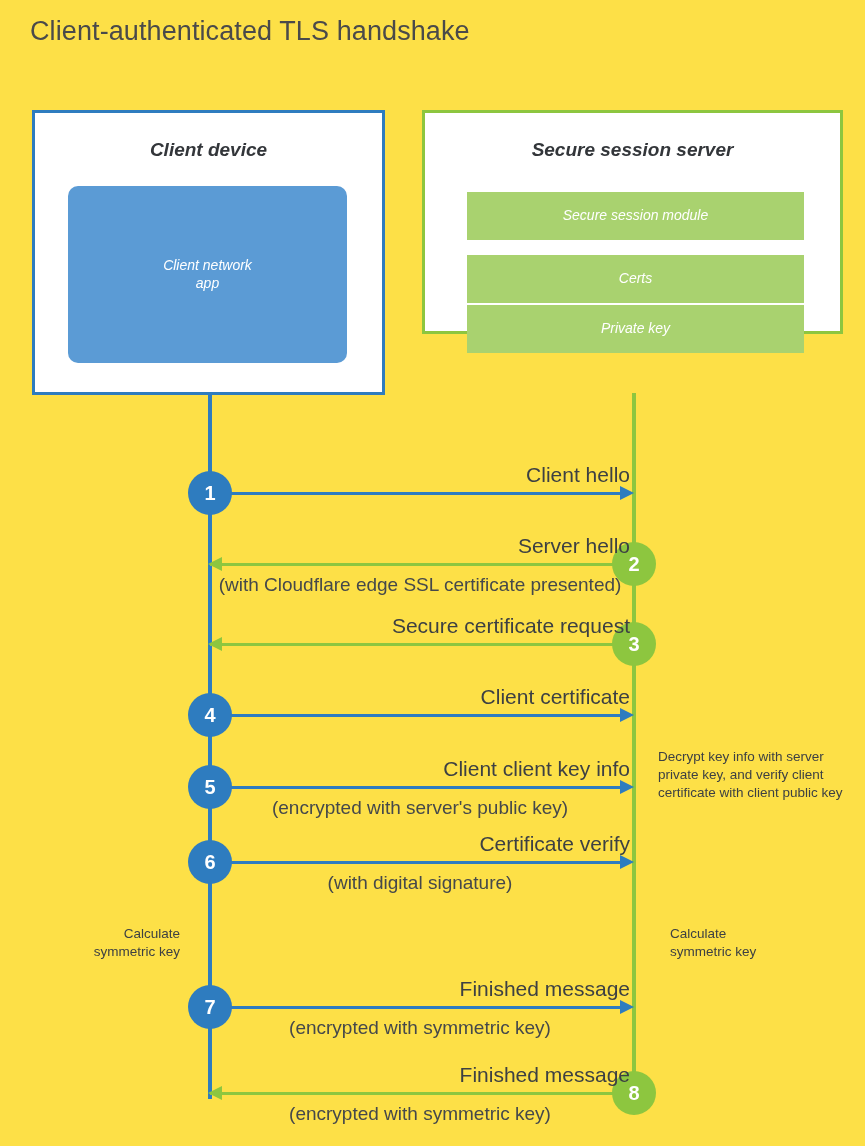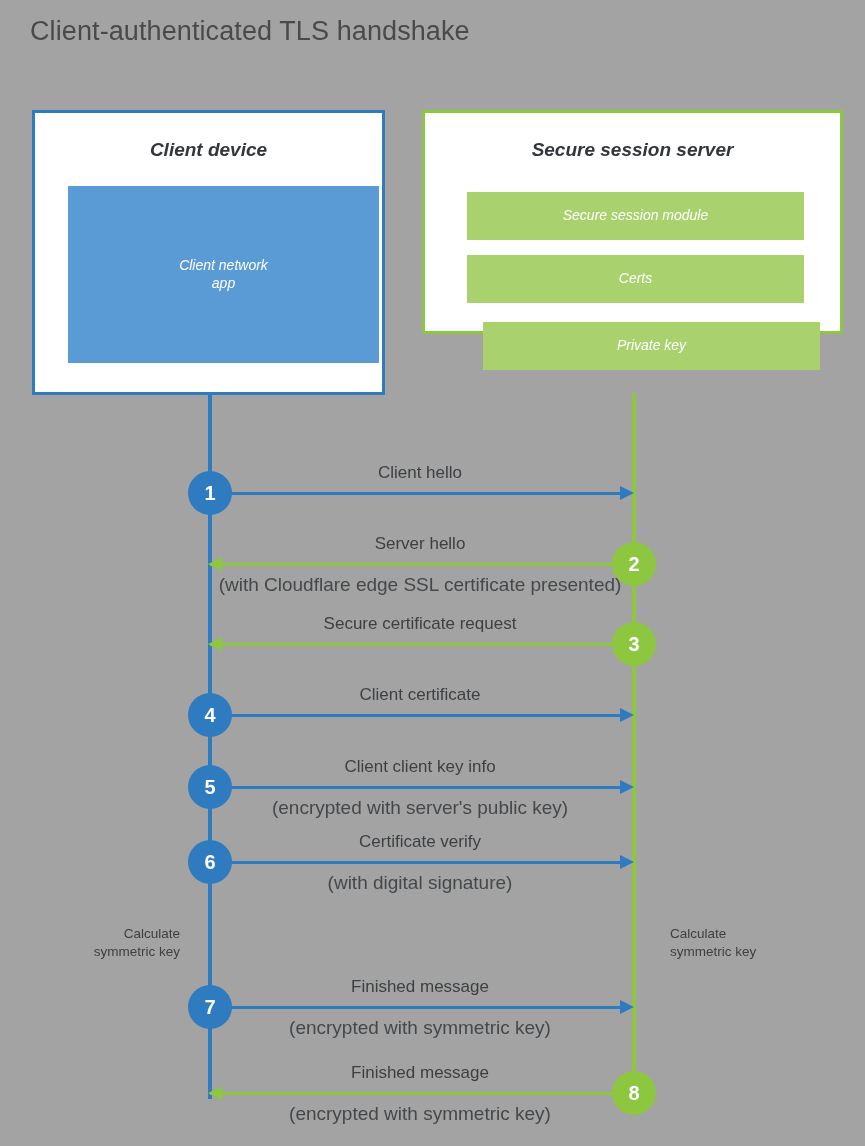--- a/index.html
+++ b/index.html
@@ -8,21 +8,21 @@
     background: #ffffff;
   }
   body {
     font-family: "Liberation Sans", "DejaVu Sans", sans-serif;
     color: #3d4043;
   }
   #canvas {
     position: relative;
     width: 865px;
     height: 1146px;
-    background: #a3a3a3;
+    background: #fde047;
     overflow: hidden;
   }
   .page-title {
     position: absolute;
     left: 30px;
     top: 16px;
     font-size: 27px;
     font-weight: 400;
     color: #4a4a4a;
     letter-spacing: 0.1px;
@@ -67,33 +67,34 @@
     align-items: center;
     justify-content: center;
     text-align: center;
     color: #ffffff;
     font-size: 14px;
     line-height: 1.25;
   }
   #client-app-block {
     left: 33px;
     top: 73px;
-    width: 311px;
+    width: 279px;
     height: 177px;
     background: #5b9bd5;
+    border-radius: 10px;
   }
   .server-block {
     left: 42px;
     width: 337px;
     height: 48px;
     background: #a9d26f;
   }
   #server-block-0 { top: 79px; }
   #server-block-1 { top: 142px; }
-  #server-block-2 { top: 209px; margin-left: 16px; }
+  #server-block-2 { top: 192px; }
 
   
   .lifeline {
     position: absolute;
     width: 4px;
   }
   #client-lifeline {
     left: 208px;
     top: 393px;
     height: 706px;
@@ -161,22 +162,22 @@
   }
   .step-badge.green {
     left: 612px;
     background: #8dc63f;
   }
 
   .msg-label {
     position: absolute;
     left: 210px;
     width: 420px;
-    text-align: center;
-    font-size: 17px;
+    text-align: right;
+    font-size: 21px;
     color: #3d4043;
     top: -30px;
     white-space: nowrap;
   }
   .msg-sublabel {
     position: absolute;
     left: 210px;
     width: 420px;
     text-align: center;
     font-size: 19px;
@@ -287,20 +288,21 @@
       </div>
       <div class="msg" style="top: 1093px;">
         <div class="msg-line green"></div>
         <div class="arrow-head left"></div>
         <div class="step-badge green">8</div>
         <div class="msg-label">Finished message</div>
         <div class="msg-sublabel">(encrypted with symmetric key)</div>
       </div>
     </div>
 
+  <div class="annotation" id="server-note">Decrypt key info with server private key, and verify client certificate with client public key</div>
 
   <div class="annotation" id="client-calc-note">
     <span>Calculate</span><br>
     <span>symmetric key</span>
   </div>
 
   <div class="annotation" id="server-calc-note">
     <span>Calculate</span><br>
     <span>symmetric key</span>
   </div>

